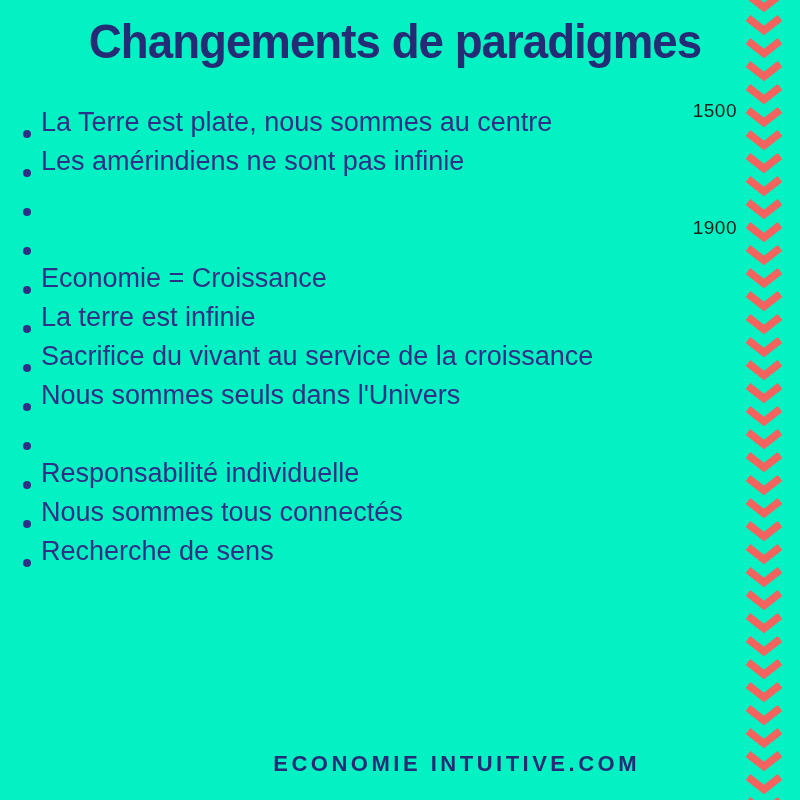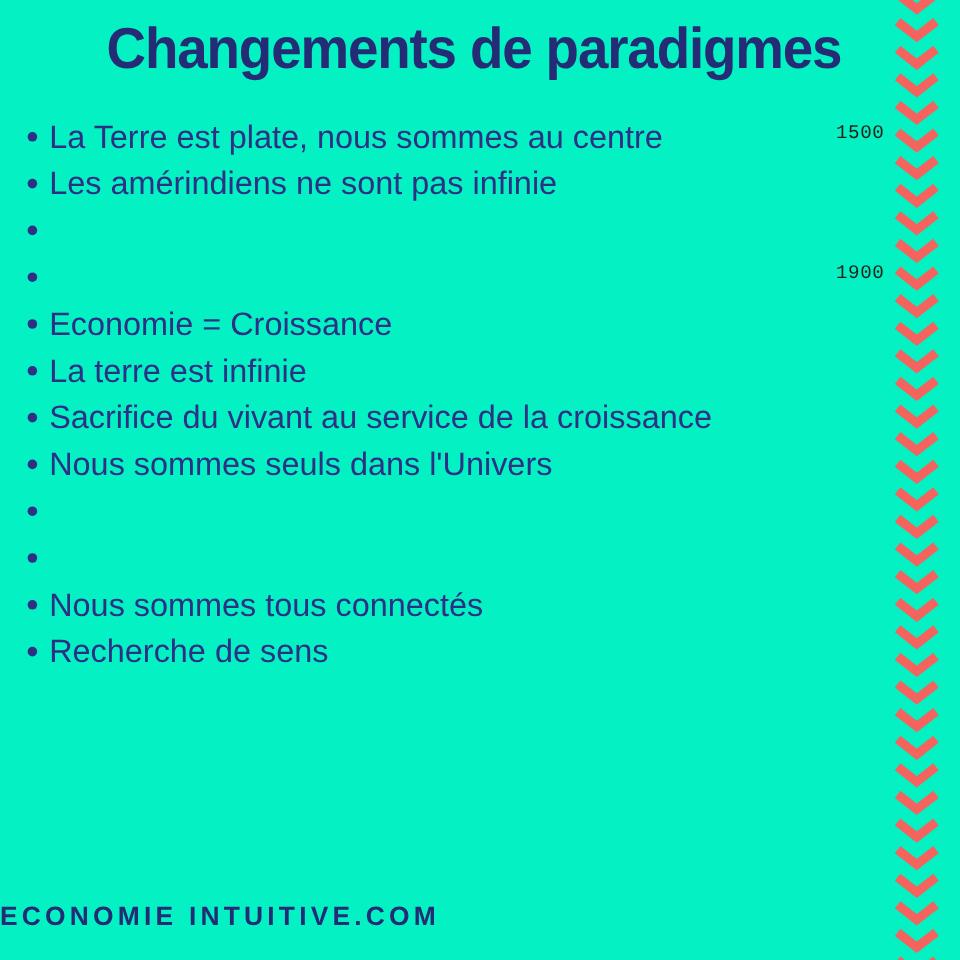--- a/index.html
+++ b/index.html
@@ -35,52 +35,51 @@
     left: 22px;
     width: 723px;
     margin: 0;
     padding: 0;
     list-style: none;
   }
   .list-item {
     position: relative;
     height: 39px;
     display: flex;
-    align-items: flex-start;
+    align-items: flex-end;
   }
   .bullet-dot {
     flex: 0 0 auto;
     width: 8px;
     height: 8px;
     border-radius: 50%;
     background: var(--navy-text, #2E3085);
     margin: 11px 10px 0 1px;
   }
   .item-text {
     font-size: 27px;
     line-height: 31px;
     color: var(--navy-text, #2E3085);
     white-space: nowrap;
   }
   .year-label {
     position: absolute;
     right: 8px;
     top: -2px;
-    font-size: 16px;
+    font-size: 19px;
     line-height: 28px;
     color: var(--year, #211F18);
     letter-spacing: 0.5px;
-    font-family: Liberation Mono, monospace;
   }
   .footer {
     position: absolute;
     top: 751px;
     left: 0;
     width: 640px;
-    text-align: left;
+    text-align: right;
     font-size: 22px;
     font-weight: bold;
     letter-spacing: 3.5px;
     color: var(--navy-title, #232C74);
   }
   .chevron-column {
     position: absolute;
     left: 745px;
     top: -9px;
     width: 40px;
@@ -130,20 +129,21 @@
       <li class="list-item">
         <span class="bullet-dot"></span>
         <span class="item-text">Nous sommes seuls dans l'Univers</span>
       </li>
       <li class="list-item">
         <span class="bullet-dot"></span>
         <span class="item-text"></span>
       </li>
       <li class="list-item">
         <span class="bullet-dot"></span>
+        <span class="item-text">Responsabilité individuelle</span>
       </li>
       <li class="list-item">
         <span class="bullet-dot"></span>
         <span class="item-text">Nous sommes tous connectés</span>
       </li>
       <li class="list-item">
         <span class="bullet-dot"></span>
         <span class="item-text">Recherche de sens</span>
       </li>
     </ul>

